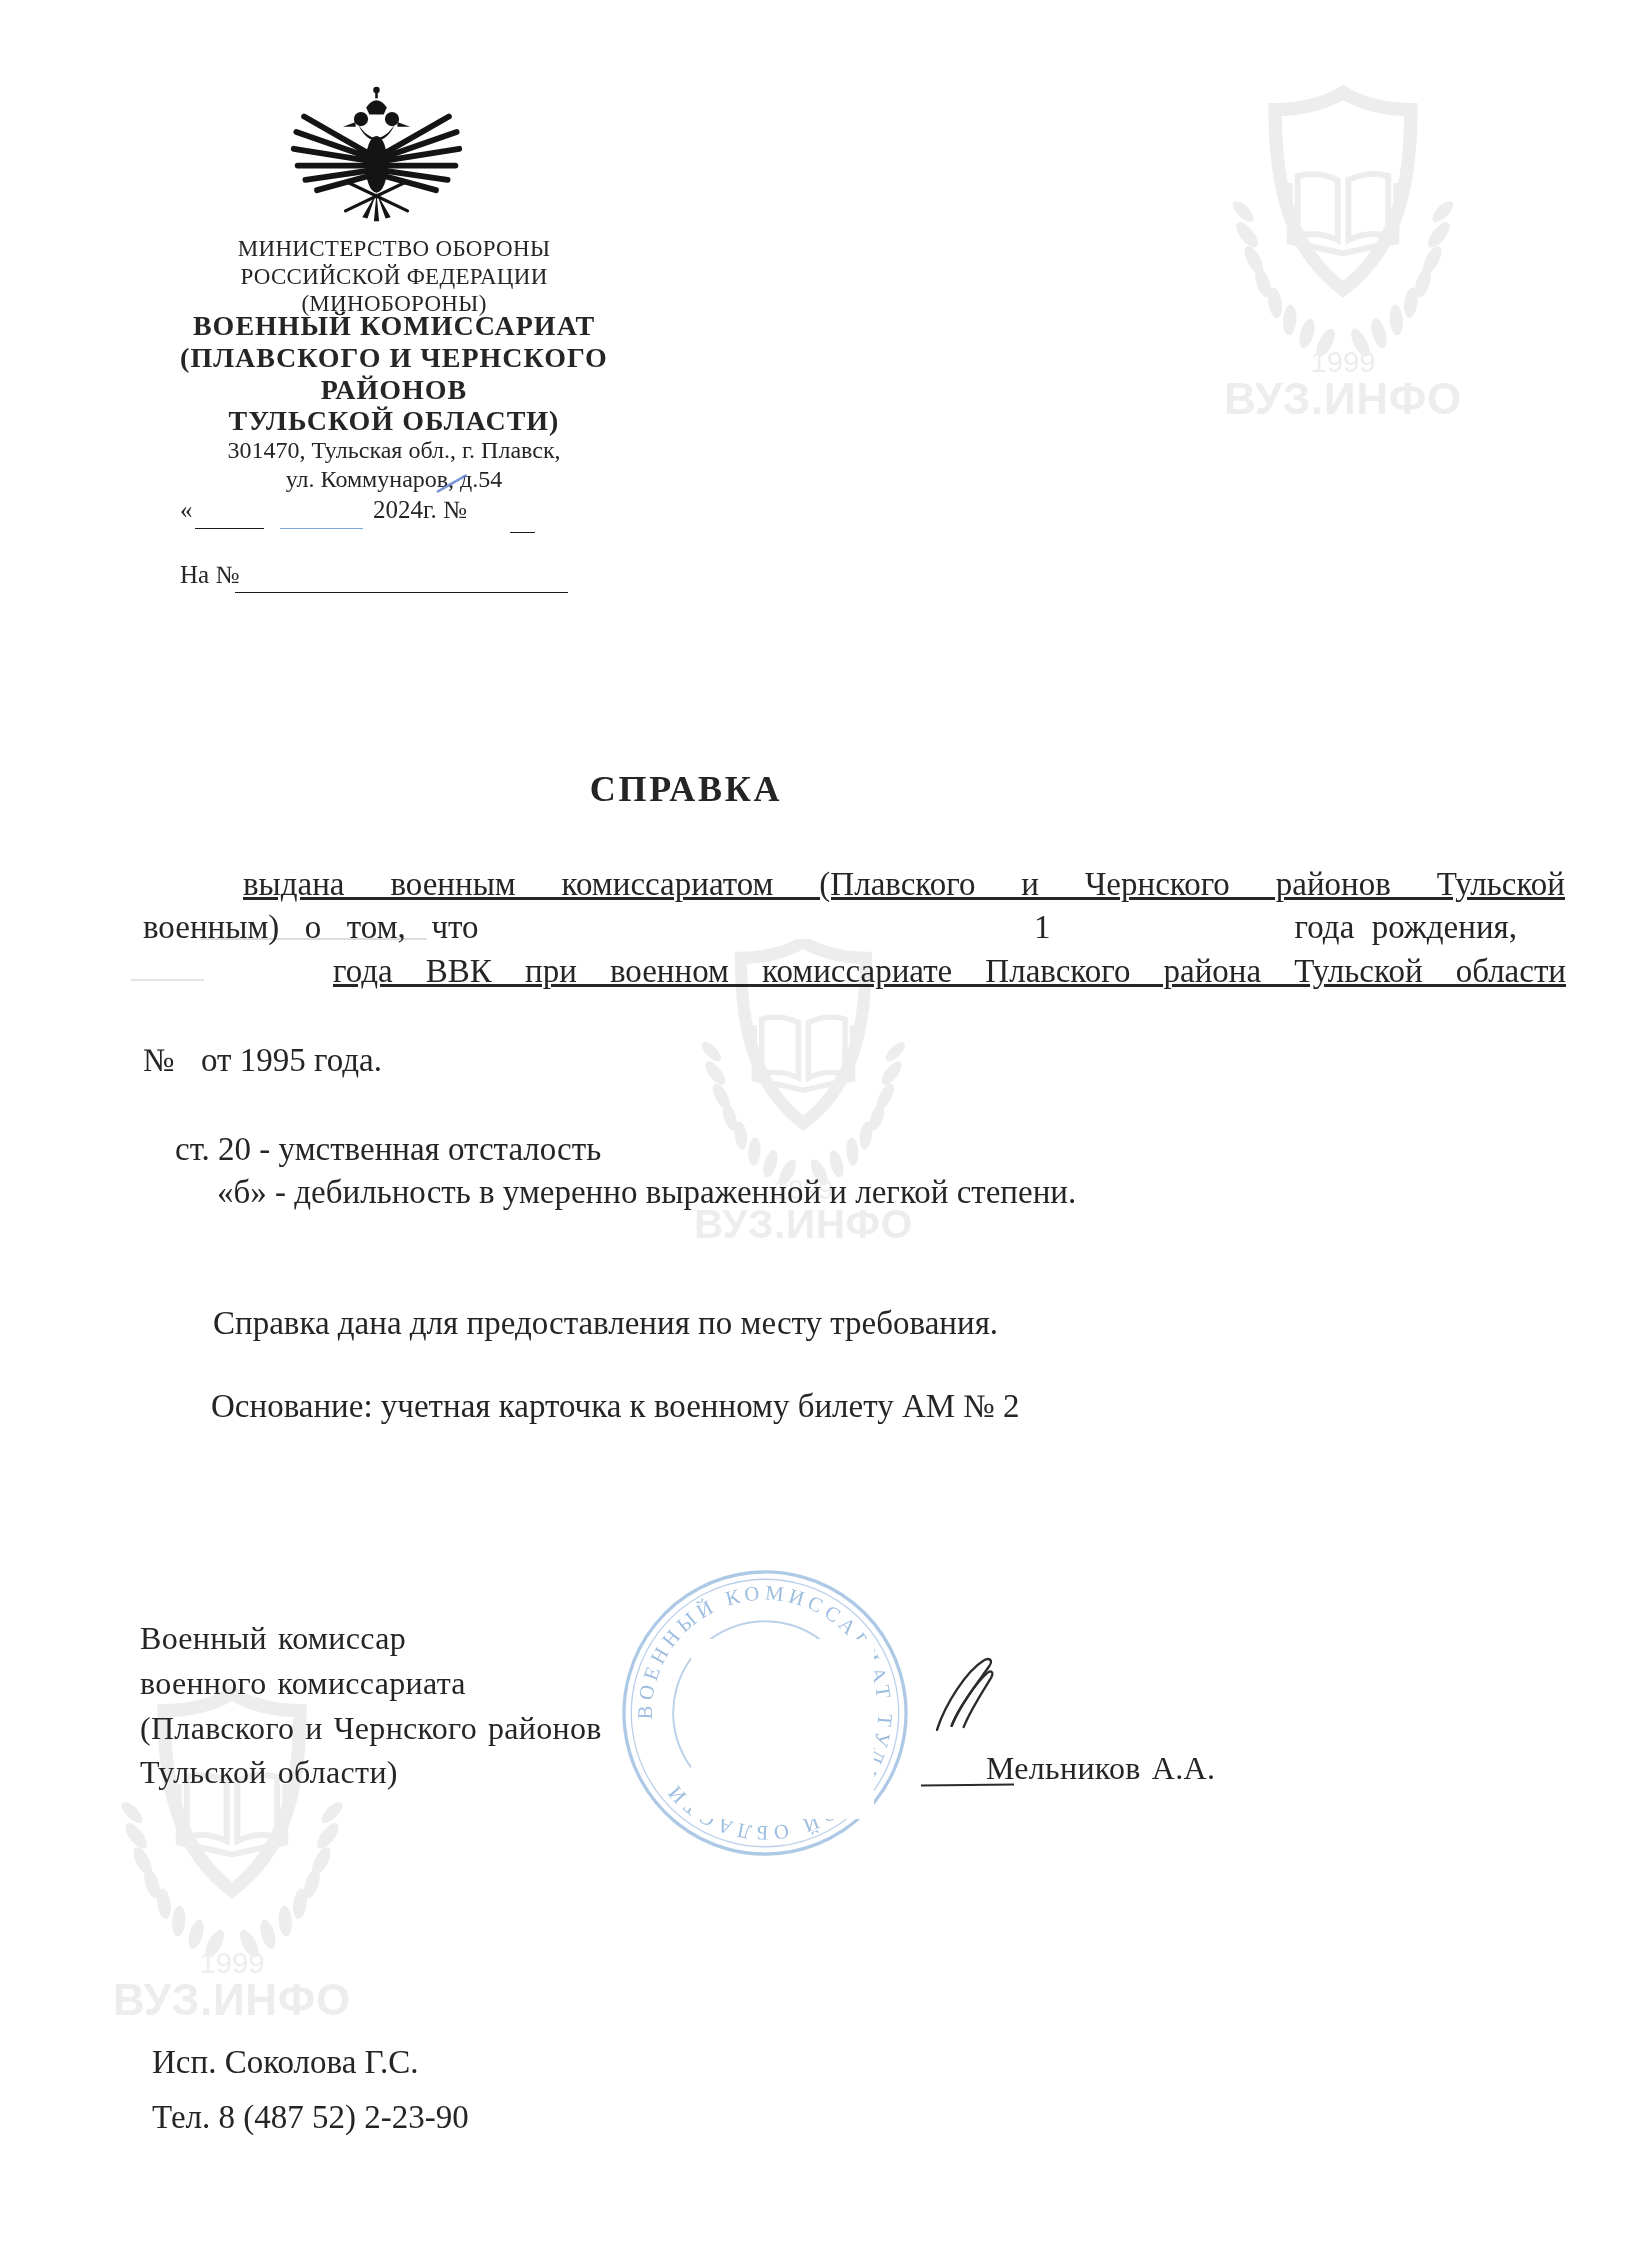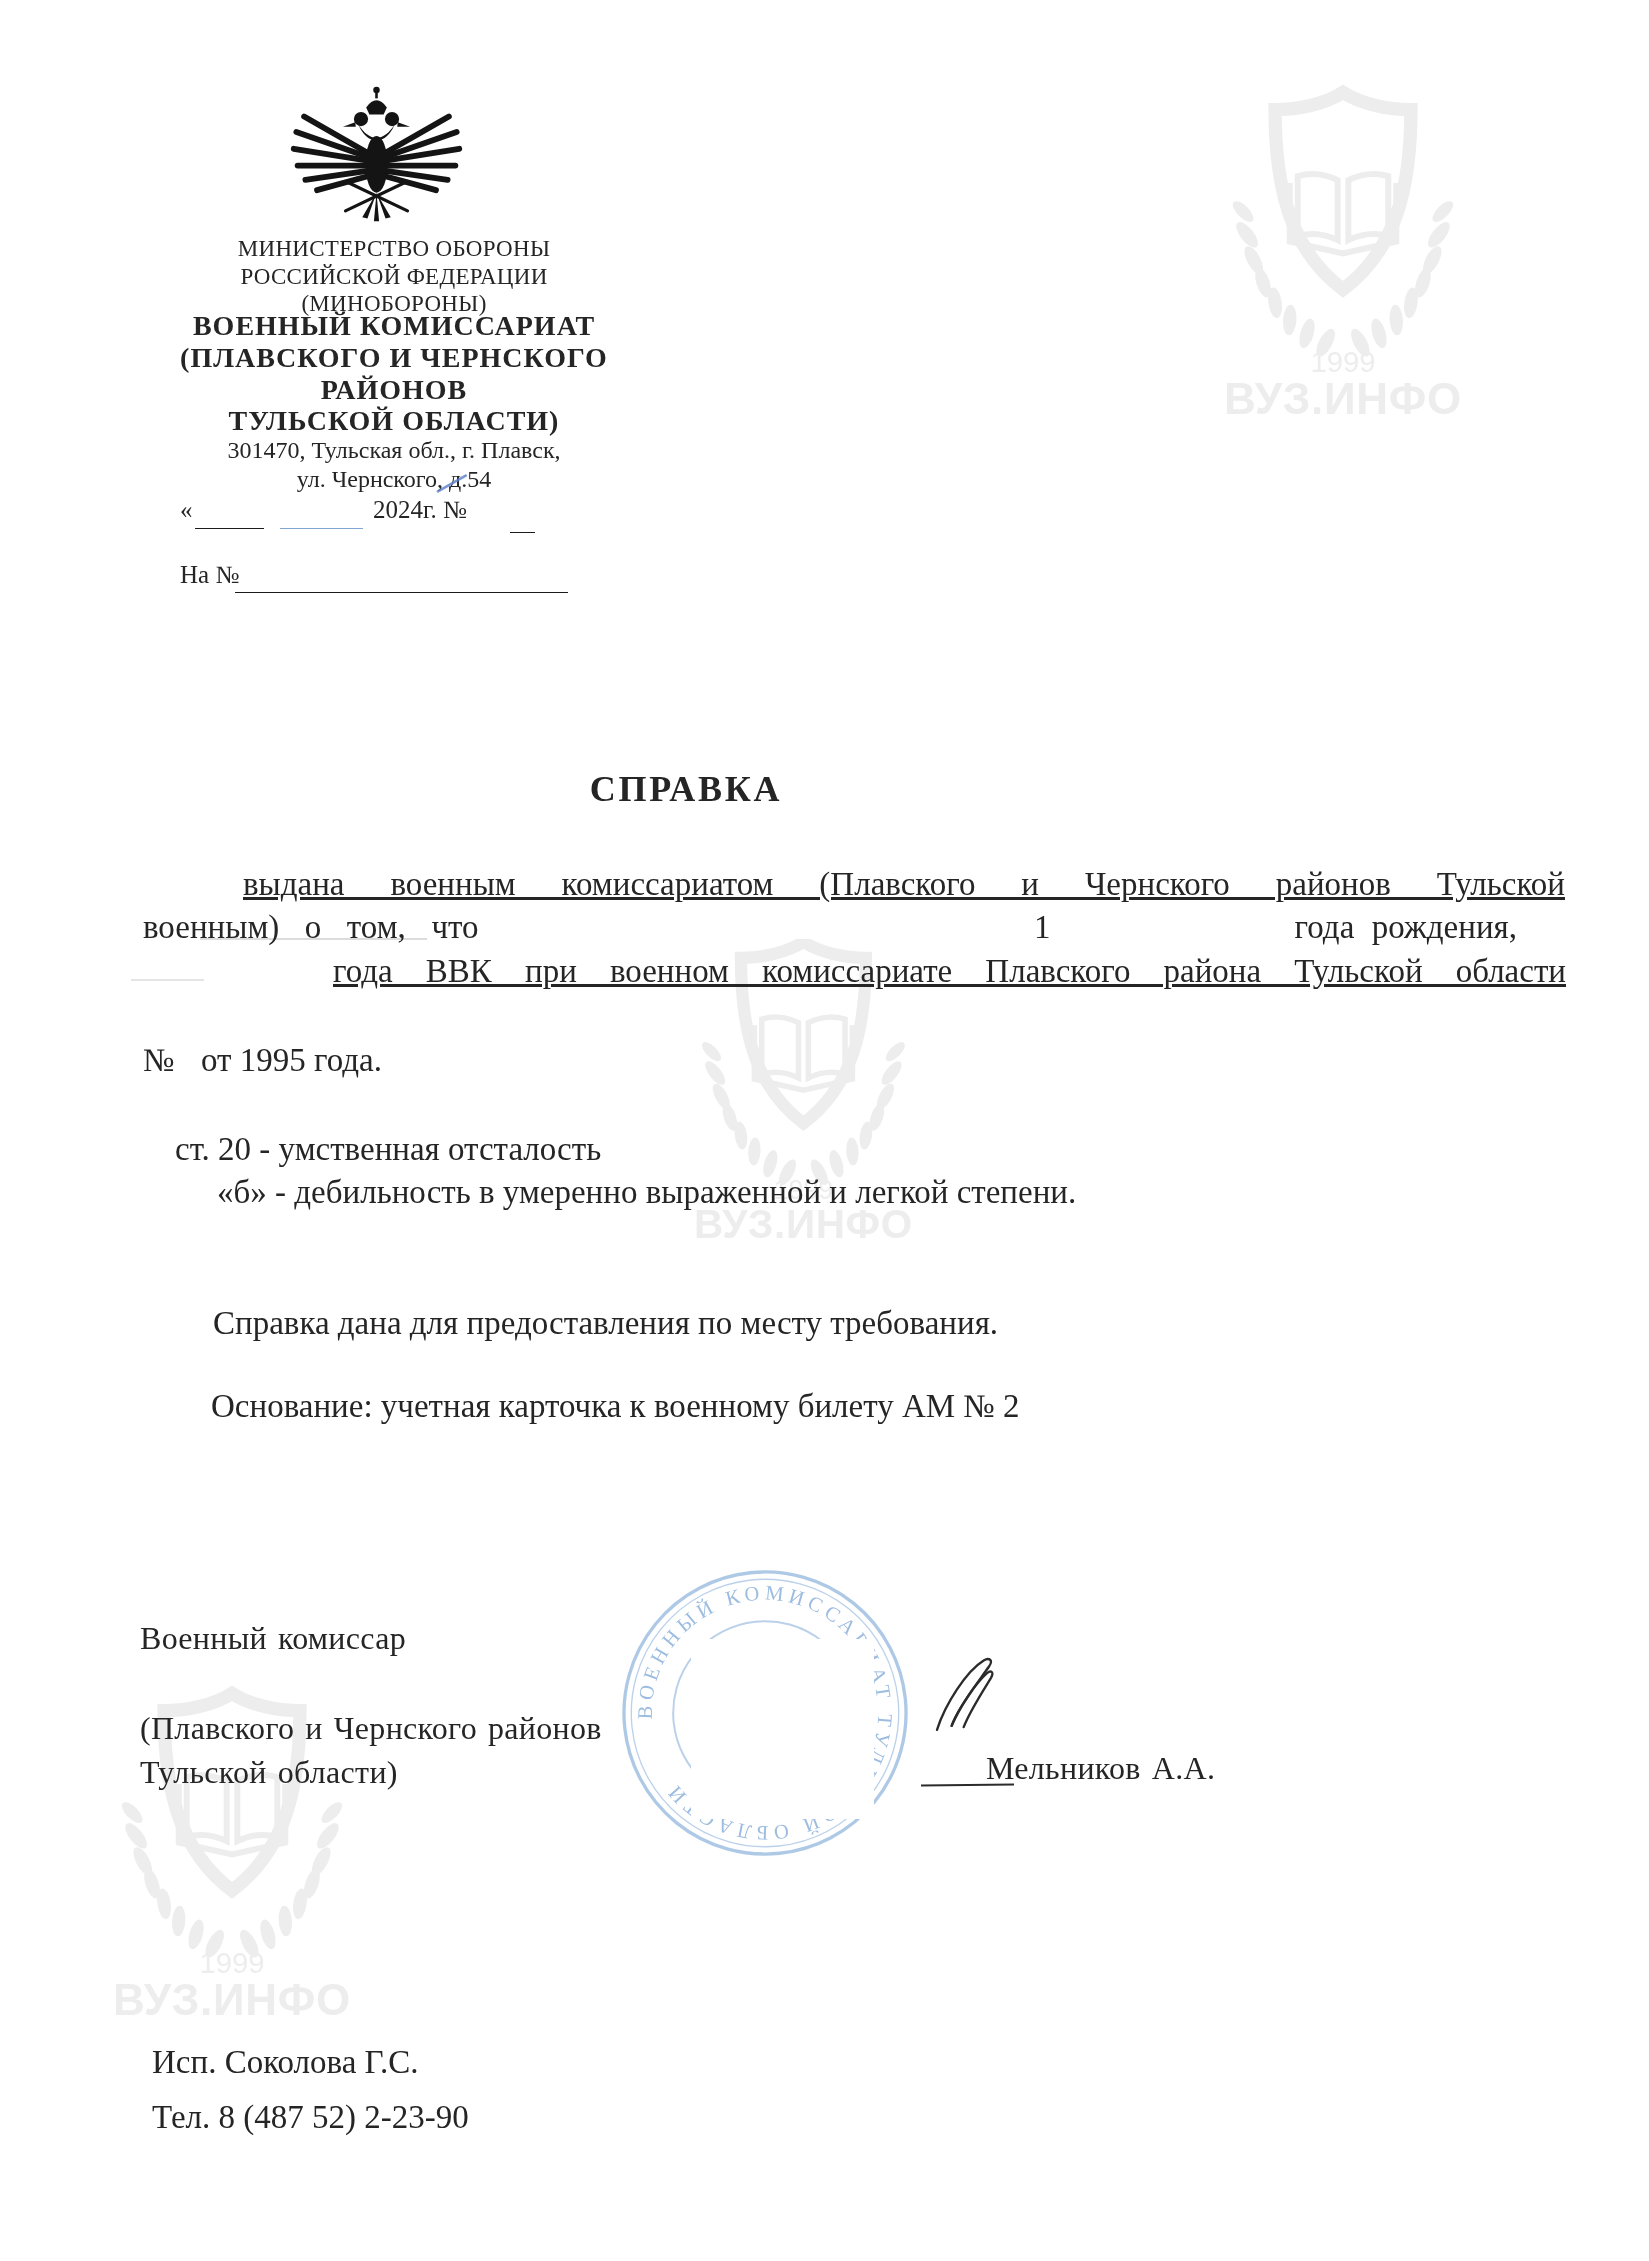--- a/index.html
+++ b/index.html
@@ -198,21 +198,21 @@
   <div class="abs hcol ministry z3" style="top:236px;">МИНИСТЕРСТВО ОБОРОНЫ</div>
   <div class="abs hcol ministry z3" style="top:264px;">РОССИЙСКОЙ ФЕДЕРАЦИИ</div>
   <div class="abs hcol ministry z3" style="top:291px;">(МИНОБОРОНЫ)</div>
 
   <div class="abs hcol comm z3" style="top:310px;">ВОЕННЫЙ КОМИССАРИАТ</div>
   <div class="abs hcol comm z3" style="top:342px;">(ПЛАВСКОГО И ЧЕРНСКОГО</div>
   <div class="abs hcol comm z3" style="top:374px;">РАЙОНОВ</div>
   <div class="abs hcol comm z3" style="top:405px;">ТУЛЬСКОЙ ОБЛАСТИ)</div>
 
   <div class="abs hcol addr z3" style="top:437px;">301470, Тульская обл., г. Плавск,</div>
-  <div class="abs hcol addr z3" style="top:466px;">ул. Чернского, д.54</div>
+  <div class="abs hcol addr z3" style="top:466px;">ул. Коммунаров, д.54</div>
 
   <div class="abs dateline z3" style="left:180px; top:496px;">«</div>
   <div class="abs blank z3" style="left:195px; top:497px; width:69px;"></div>
   <div class="abs blank blue z3" style="left:280px; top:497px; width:83px;"></div>
   <div class="abs dateline z3" style="left:373px; top:496px;">2024г. №</div>
   <div class="abs blank z3" style="left:510px; top:501px; width:25px;"></div>
 
   <svg class="abs z3" style="left:434px; top:470px;" width="37" height="27" viewBox="0 0 56 40">
     <line x1="6" y1="32" x2="48" y2="8" stroke="#5b7fcb" stroke-width="4" stroke-linecap="round" opacity=".8"></line>
   </svg>
@@ -234,20 +234,21 @@
   <div class="abs body-line z3" style="left:143px; top:1042px;">№</div>
   <div class="abs body-line z3" style="left:201px; top:1042px;">от 1995 года.</div>
 
   <div class="abs body-line z3" style="left:175px; top:1131px;">ст. 20 - умственная отсталость</div>
   <div class="abs body-line z3" style="left:173px; top:1174px;margin-left:44px;">«б» -  дебильность в умеренно выраженной и легкой степени.</div>
 
   <div class="abs body-line z3" style="left:213px; top:1305px;">Справка дана для предоставления по месту требования.</div>
   <div class="abs body-line z3" style="left:211px; top:1388px;">Основание: учетная карточка к военному билету АМ № 2</div>
 
   <div class="abs sig z3" style="left:140px; top:1620px;">Военный комиссар</div>
+  <div class="abs sig z3" style="left:140px; top:1665px;">военного комиссариата</div>
   <div class="abs sig z3" style="left:140px; top:1710px;">(Плавского и Чернского районов</div>
   <div class="abs sig z3" style="left:140px; top:1754px;">Тульской области)</div>
 
   <svg class="abs z3" style="left:925px; top:1651px;" width="80" height="87" viewBox="0 0 120 130">
     <g fill="none" stroke="#2b2b2b" stroke-width="3.5" stroke-linecap="round">
       <path d="M18,118 C30,80 62,30 88,14 C96,9 103,13 96,23 C80,46 48,86 40,112"></path>
       <path d="M40,112 C52,84 76,48 93,33 C99,28 104,31 99,40 C88,58 66,92 58,114"></path>
     </g>
   </svg>
   <div class="abs z3" style="left:921px; top:1784px; width:93px; height:2px; background:#2b2b2b; transform:rotate(-.6deg);"></div>

